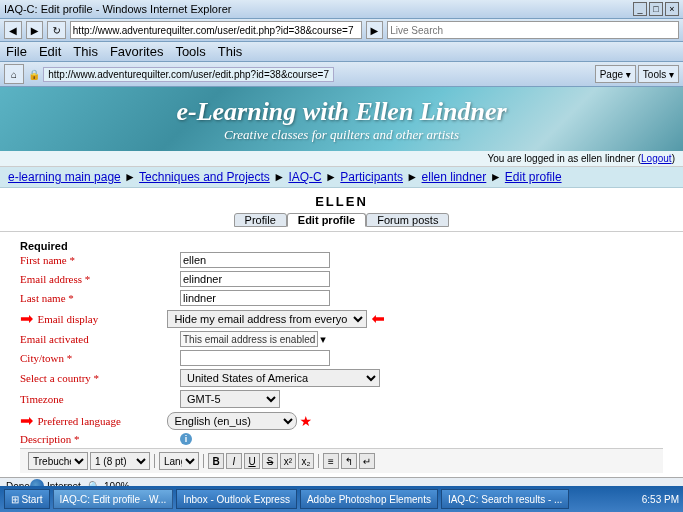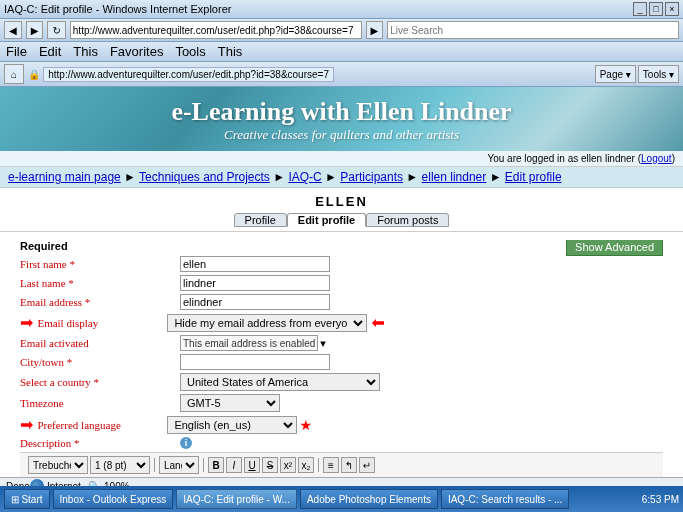--- a/index.html
+++ b/index.html
@@ -65,20 +65,21 @@
     }
 
     
     .site-header {
       background: linear-gradient(135deg, #5bb3c4 0%, #3d8fa0 30%, #6ec4d4 60%, #b0d8e0 80%, #5499a8 100%);
       text-align: center;
       padding: 10px 0 8px 0;
     }
     .site-title {
       font-size: 26px;
+      font-style: italic;
       font-weight: bold;
       color: #fff;
       text-shadow: 1px 1px 3px rgba(0,0,0,0.4);
       font-family: Georgia, serif;
       text-align: center;
     }
     .site-subtitle {
       font-size: 13px;
       font-style: italic;
       color: #fff;
@@ -362,36 +363,35 @@
 
   <div class="tabs-section">
     <div class="tab">Profile</div>
     <div class="tab active">Edit profile</div>
     <div class="tab">Forum posts</div>
   </div>
 
   <div class="form-section">
     <div style="overflow:hidden;">
       <span class="required-label">Required</span>
-      <button class="show-advanced-btn">Show Advanced</button>
     </div>
 
     <div class="form-row">
       <span class="form-label">First name *</span>
       <input class="form-input" type="text" value="ellen" style="">
     </div>
 
     <div class="form-row">
+      <span class="form-label">Email address *</span>
+      <input class="form-input" type="text" value="elindner" style="">
+    </div>
+
+    <div class="form-row">
       <span class="form-label">Last name *</span>
       <input class="form-input" type="text" value="lindner" style="">
-    </div>
-
-    <div class="form-row">
-      <span class="form-label">Email address *</span>
-      <input class="form-input" type="text" value="elindner" style="">
     </div>
 
     <div class="form-row">
       <span class="arrow-icon">➡</span>
       <span class="form-label" style="width:130px;">Email display</span>
       <select class="form-select">
         <option>Hide my email address from everyone</option>
       </select>
       <span class="arrow-right-icon">⬅</span>
     </div>
@@ -417,21 +417,21 @@
     <div class="form-row">
       <span class="form-label">Timezone</span>
       <select class="form-select" style="width:100px;">
         <option>GMT-5</option>
       </select>
     </div>
 
     <div class="form-row">
       <span class="arrow-icon">➡</span>
       <span class="form-label" style="width:130px;">Preferred language</span>
-      <select class="form-select" style="width:130px;">
+      <select class="form-select" style="width:130px;border-radius:8px;">
         <option>English (en_us)</option>
       </select>
       <span class="star-icon">★</span>
     </div>
 
     <div class="form-row">
       <span class="form-label">Description *</span>
       <span class="info-icon">i</span>
     </div>
 
@@ -471,18 +471,18 @@
     </div>
     <span class="zoom-indicator">🔍 <span>100%</span></span>
   </div>
 </div>
 
 <div class="taskbar">
   <button class="taskbar-btn">
     <span>⊞</span>
     <span>Start</span>
   </button>
+  <button class="taskbar-btn" style="background:linear-gradient(to bottom,#6aaae0,#4080c0);border:1px solid #2a5a90;">IAQ-C: Edit profile - W...</button>
   <button class="taskbar-btn">Inbox - Outlook Express</button>
-  <button class="taskbar-btn" style="background:linear-gradient(to bottom,#6aaae0,#4080c0);border:1px solid #2a5a90;">IAQ-C: Edit profile - W...</button>
   <button class="taskbar-btn">Adobe Photoshop Elements</button>
   <button class="taskbar-btn">IAQ-C: Search results - ...</button>
   <span class="taskbar-clock">6:53 PM</span>
 </div>
 
 </body></html>

